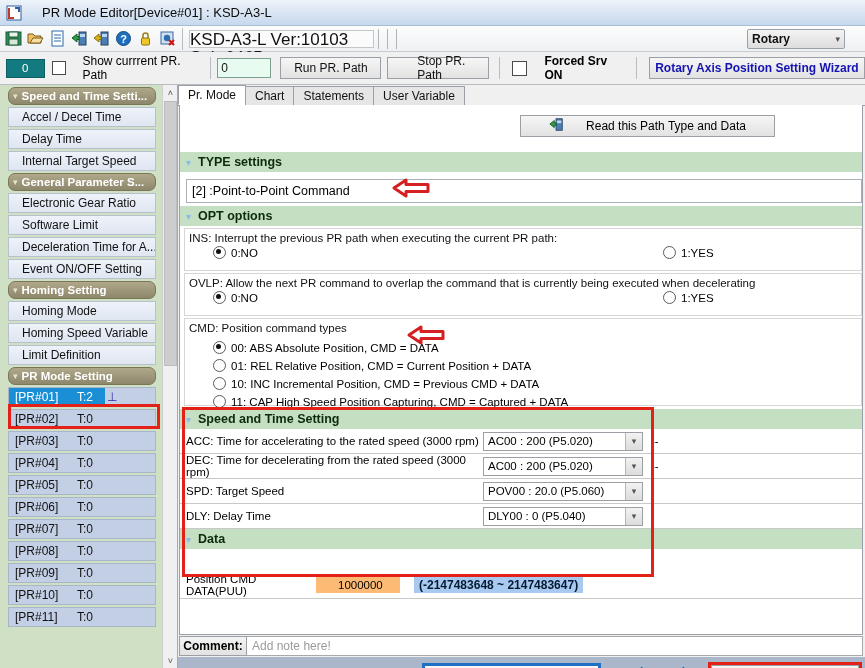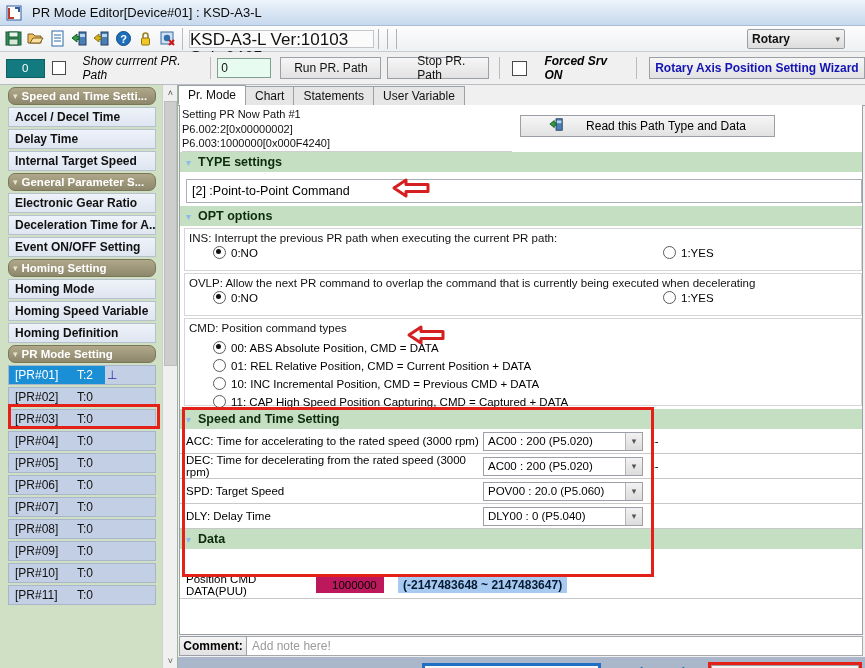--- a/index.html
+++ b/index.html
@@ -8,21 +8,21 @@
     font-family:"Liberation Sans","DejaVu Sans",sans-serif;
     font-size:12px;color:#000;background:#eef1f5;
   }
   .app{position:relative;width:865px;height:668px;}
 
   
   .titlebar{
     position:absolute;left:0;top:0;width:865px;height:26px;
     background:linear-gradient(to bottom,#eef4fb 0%,#dbe7f4 45%,#c7d9ed 100%);
     border-bottom:1px solid #a8bcd4;
-    display:flex;align-items:center;gap:10px;padding-left:6px;box-sizing:border-box;
+    display:flex;align-items:center;gap:20px;padding-left:6px;box-sizing:border-box;
   }
   .titlebar .ticon{width:16px;height:16px;flex:none;}
   .titlebar .ttext{font-size:13px;color:#0b0b0b;white-space:nowrap;}
 
   
   .toolbar1{
     position:absolute;left:0;top:26px;width:865px;height:26px;
     background:linear-gradient(to bottom,#fdfdfd,#eef0f2);
     border-bottom:1px solid #c8ccd1;
     display:flex;align-items:center;box-sizing:border-box;
@@ -51,21 +51,21 @@
     position:absolute;left:0;top:52px;width:865px;height:33px;
     background:#f0f0f0;border-bottom:1px solid #b9bdc2;
     display:flex;align-items:center;box-sizing:border-box;
   }
   .num-badge{
     width:40px;height:19px;background:#137a7f;color:#fff;font-size:11.5px;
     display:flex;align-items:center;justify-content:center;margin-left:6px;
     border:1px solid #0d5f63;box-sizing:border-box;
   }
   .chk{width:12px;height:12px;border:1px solid #4a4a4a;background:#fff;flex:none;}
-  .cbwrap{display:flex;align-items:center;gap:17px;margin-left:7px;font-size:12px;font-style:italic;}
+  .cbwrap{display:flex;align-items:center;gap:17px;margin-left:7px;font-size:12px;}
   .pathin{
     width:56px;height:20px;background:#e8fbf1;border:1px solid #7f9f8f;
     font-size:12px;color:#111;padding:0 3px;box-sizing:border-box;line-height:18px;
   }
   .btn{
     background:linear-gradient(to bottom,#f6f6f6,#e2e2e2);
     border:1px solid #9aa0a6;font-size:12px;color:#111;
     display:flex;align-items:center;justify-content:center;
     box-sizing:border-box;cursor:pointer;
   }
@@ -90,22 +90,22 @@
     color:#fff;font-weight:bold;font-size:11.5px;
     display:flex;align-items:center;box-sizing:border-box;padding-left:4px;
     overflow:hidden;white-space:nowrap;
   }
   .grp .gchev{font-size:9px;color:#e7e3d3;margin-right:4px;}
   .itm{
     height:20px;margin-bottom:2px;
     background:linear-gradient(to bottom,#eef2f9,#dfe6f1);
     border:1px solid #b6c0ce;
     font-size:12px;color:#111;
-    display:flex;align-items:center;box-sizing:border-box;padding-left:6px;
-    overflow:hidden;white-space:nowrap;cursor:pointer;font-weight:bold;
+    display:flex;align-items:center;box-sizing:border-box;padding-left:13px;
+    overflow:hidden;white-space:nowrap;cursor:pointer;
   }
   .pritm{
     height:20px;margin-bottom:2px;
     background:#c3cfe5;border:1px solid #a8b5cb;
     font-size:12px;color:#111;display:flex;align-items:center;
     box-sizing:border-box;cursor:pointer;overflow:hidden;
   }
   .pritm .pid{width:62px;padding-left:6px;}
   .pritm .pt{width:30px;}
   .pritm.sel{background:linear-gradient(to right,#1b8fd6 0%,#1b8fd6 66%,#c3cfe5 66%,#c3cfe5 100%);}
@@ -170,22 +170,22 @@
   .ddl{
     width:160px;height:19px;background:#fff;border:1px solid #9aa0a6;
     display:flex;align-items:center;box-sizing:border-box;font-size:11.5px;cursor:pointer;
   }
   .ddl .dtext{flex:1;padding-left:4px;white-space:nowrap;overflow:hidden;}
   .ddl .dbtn{width:16px;height:17px;background:linear-gradient(to bottom,#f2f2f2,#dcdcdc);
     border-left:1px solid #b5b5b5;display:flex;align-items:center;justify-content:center;
     font-size:9px;color:#555;}
 
   .datarow{display:flex;align-items:center;height:28px;font-size:11.5px;}
-  .datavalue{background:#be185d;width:68px;height:17px;display:flex;align-items:center;
-    padding-left:16px;box-sizing:border-box;font-size:11.5px;}
+  .datavalue{background:#fdba74;width:84px;height:17px;display:flex;align-items:center;
+    padding-left:22px;box-sizing:border-box;font-size:11.5px;}
   .datarange{background:#a8caf0;height:17px;display:flex;align-items:center;padding:0 5px;
     box-sizing:border-box;font-size:12px;font-weight:bold;color:#061a33;}
 
   
   .annot{position:absolute;border:3px solid #e32119;box-sizing:border-box;pointer-events:none;}
   .annot-blue{position:absolute;border:3px solid #1f6fc4;box-sizing:border-box;pointer-events:none;}
 
   
   .commentbar{position:absolute;left:1px;top:551px;width:684px;height:20px;display:flex;align-items:center;}
   .clbl{width:68px;height:20px;background:linear-gradient(to bottom,#f4f4f4,#e2e2e2);
@@ -310,30 +310,31 @@
       </div>
       <div class="itm">Accel / Decel Time</div>
       <div class="itm">Delay Time</div>
       <div class="itm">Internal Target Speed</div>
 
       <div class="grp">
         <span class="gchev">▾</span>
         <span>General Parameter S...</span>
       </div>
       <div class="itm">Electronic Gear Ratio</div>
+      <div class="itm">Software Limit</div>
       <div class="itm">Deceleration Time for A...</div>
       <div class="itm">Event ON/OFF Setting</div>
 
       <div class="grp">
         <span class="gchev">▾</span>
         <span>Homing Setting</span>
       </div>
       <div class="itm">Homing Mode</div>
       <div class="itm">Homing Speed Variable</div>
-      <div class="itm">Homing Definition</div>
+      <div class="itm">Limit Definition</div>
 
       <div class="grp">
         <span class="gchev">▾</span>
         <span>PR Mode Setting</span>
       </div>
 
       <div class="pritm sel">
         <span class="pid">[PR#01]</span>
         <span class="pt">T:2</span>
         <span class="psym">⊥</span>
@@ -392,25 +393,20 @@
 
     <div class="tabs">
       <div class="tab active">Pr. Mode</div>
       <div class="tab">Chart</div>
       <div class="tab">Statements</div>
       <div class="tab">User Variable</div>
     </div>
 
     <div class="content">
 
-      <div class="pathinfo">
-        <div>Setting PR Now Path #1</div>
-        <div>P6.002:2[0x00000002]</div>
-        <div>P6.003:1000000[0x000F4240]</div>
-      </div>
 
       <div class="readbtn">
         <span>
           <svg width="15" height="15" viewBox="0 0 17 17">
               <rect x="8" y="2" width="7" height="13" fill="#4a7fb5" stroke="#24405c"></rect>
               <rect x="9" y="4" width="5" height="3" fill="#bcd7ef"></rect>
               <path d="M1 8 L6 4 L6 6.5 L8 6.5 L8 9.5 L6 9.5 L6 12 Z" fill="#2e9b45" stroke="#1a5c28"></path>
             </svg>
         </span>
         <span>Read this Path Type and Data</span>

